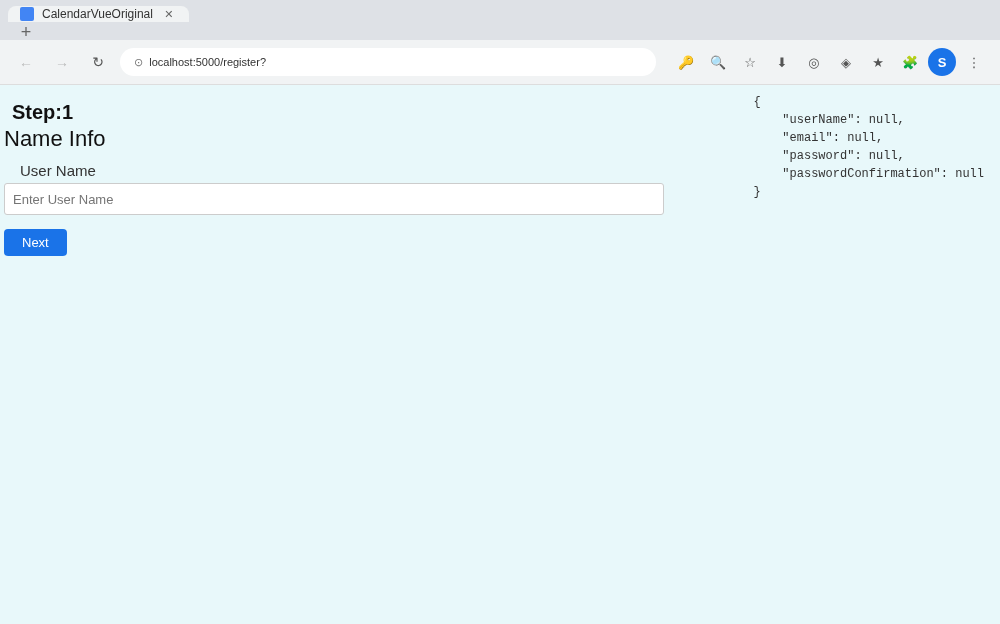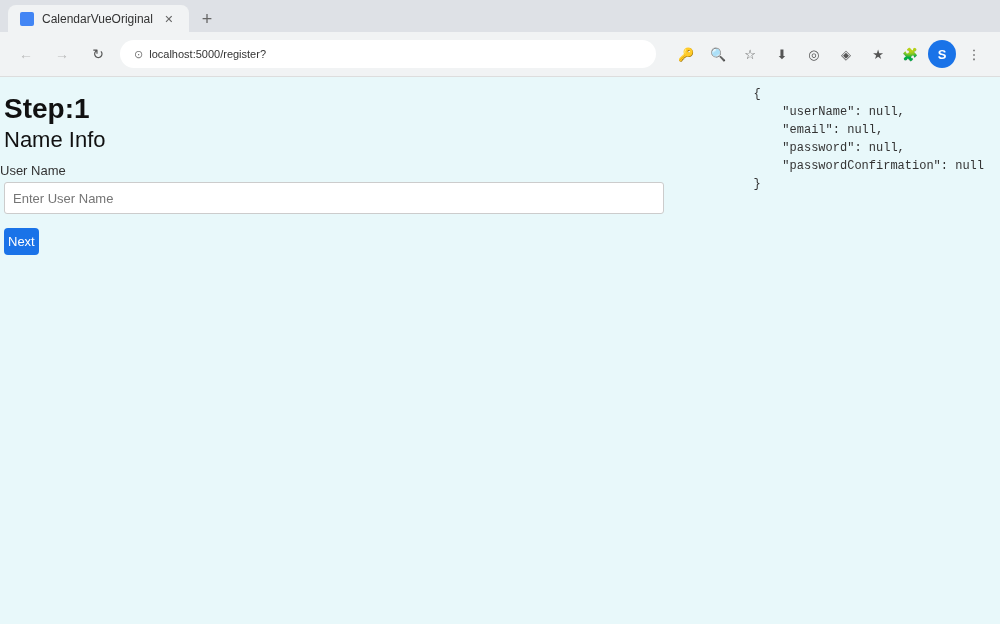--- a/index.html
+++ b/index.html
@@ -11,24 +11,25 @@
     }
 
     
     .browser-chrome {
       background: #f1f3f4;
       border-bottom: 1px solid #ddd;
     }
 
     .tab-bar {
       display: flex;
-      align-items: center;
+      align-items: flex-start;
       padding: 6px 8px 0;
       background: #dee1e6;
-      height: 32px;
+      height: 40px;
+      flex-direction: column;
     }
 
     .tab {
       display: flex;
       align-items: center;
       background: #f1f3f4;
       border-radius: 8px 8px 0 0;
       padding: 0 12px;
       height: 28px;
       font-size: 12px;
@@ -156,40 +157,40 @@
 
     
     .page-content {
       padding: 16px 0 0 0;
       min-height: calc(100vh - 80px);
       background-color: #e8f8fa;
       position: relative;
     }
 
     .step-title {
-      font-size: 28px;
+      font-size: 20px;
       font-weight: bold;
       color: #111;
-      margin-left: 0;
+      margin-left: 8px;
       padding-left: 4px;
     }
 
     .section-title {
       font-size: 22px;
       font-weight: normal;
       color: #111;
       margin-top: 2px;
       padding-left: 4px;
     }
 
     .field-label {
-      font-size: 13px;
+      font-size: 15px;
       color: #333;
       margin-top: 10px;
-      padding-left: 0;
+      padding-left: 20px;
       margin-bottom: 4px;
     }
 
     .user-name-input {
       display: block;
       width: 660px;
       height: 32px;
       border: 1px solid #ccc;
       border-radius: 3px;
       padding: 0 8px;
@@ -199,21 +200,21 @@
       margin-left: 4px;
     }
 
     .next-btn {
       margin-top: 14px;
       margin-left: 4px;
       background: #1a73e8;
       color: white;
       border: none;
       border-radius: 4px;
-      padding: 6px 4px;
+      padding: 6px 18px;
       font-size: 13px;
       cursor: pointer;
     }
 
     
     .json-preview {
       position: absolute;
       top: 8px;
       right: 16px;
       font-family: 'Courier New', monospace;

